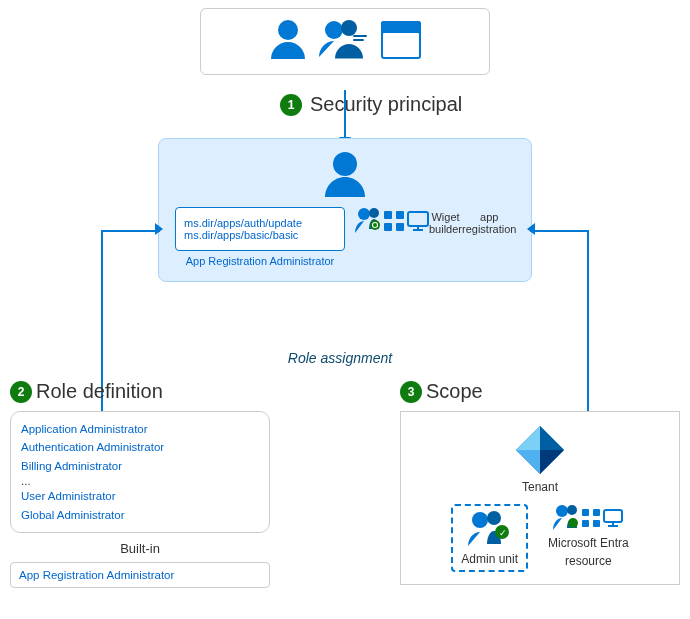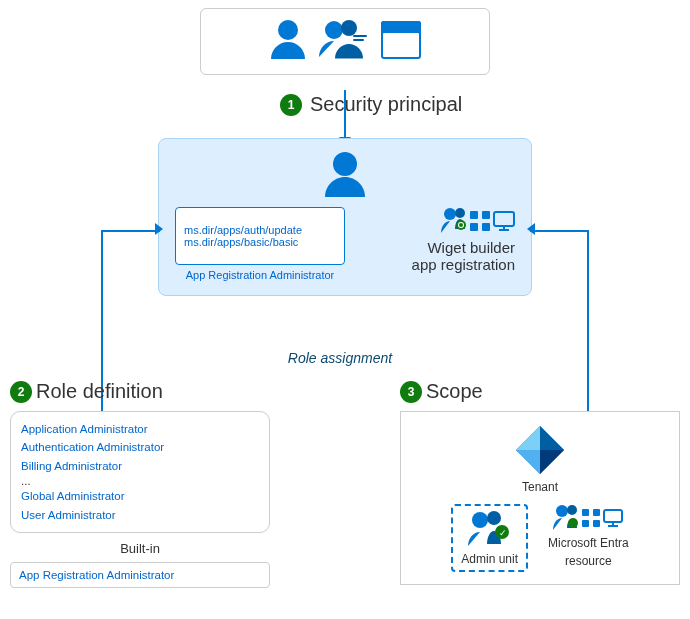--- a/index.html
+++ b/index.html
@@ -208,27 +208,27 @@
 
   <div style="display:flex; justify-content:center; margin-bottom:8px;">
     <svg width="44" height="48" viewBox="0 0 44 48" fill="#0078d4" xmlns="http://www.w3.org/2000/svg">
       <circle cx="22" cy="13" r="12"></circle>
       <path d="M2 46c0-11 8.9-20 20-20s20 9 20 20" fill="#0078d4"></path>
     </svg>
   </div>
 
   <div style="display:flex; align-items:flex-start; justify-content:space-between; gap:10px;">
     <div style="display:flex; flex-direction:column; align-items:flex-start;">
-      <div style="border:1.5px solid #0078d4; border-radius:4px; background:#fff; padding:16px 8px; font-size:11px; color:#0066cc; min-width:170px;">
+      <div style="border:1.5px solid #0078d4; border-radius:4px; background:#fff; padding:9px 8px; font-size:11px; color:#0066cc; min-width:170px;">
         <div>ms.dir/apps/auth/update</div>
         <div>ms.dir/apps/basic/basic</div>
       </div>
       <div style="font-size:11px; color:#0066cc; text-align:center; width:100%; margin-top:4px;">App Registration Administrator</div>
     </div>
-    <div style="display:flex; flex-direction:column; align-items:flex-end; font-size:15px; color:#333; text-align:center; min-width:90px;">
+    <div style="display:flex; flex-direction:row; align-items:center; font-size:11px; color:#333; text-align:center; min-width:90px;">
 
       <div style="display:flex; align-items:center; gap:2px; margin-bottom:4px;">
         <svg width="26" height="28" viewBox="0 0 26 28" fill="#0078d4" xmlns="http://www.w3.org/2000/svg">
           <circle cx="9" cy="7" r="6"></circle>
           <path d="M0 26c0-7 4-12 9-12"></path>
           <circle cx="19" cy="6" r="5" fill="#005fa3"></circle>
           <path d="M14 22c0-6 2.5-10 5-10s5 4 5 10z" fill="#005fa3"></path>
 
           <circle cx="20" cy="18" r="5" fill="#107c10"></circle>
           <circle cx="20" cy="18" r="3" fill="#fff"></circle>
@@ -276,22 +276,22 @@
   <div class="rd-step-label">
     <span class="step-circle">2</span>
     <span class="step-label">Role definition</span>
   </div>
 
   <div class="rd-inner-box">
     <div class="role-item">Application Administrator</div>
     <div class="role-item">Authentication Administrator</div>
     <div class="role-item">Billing Administrator</div>
     <div class="role-dots">...</div>
+    <div class="role-item">User Administrator</div>
     <div class="role-item">Global Administrator</div>
-    <div class="role-item">User Administrator</div>
   </div>
   <div class="rd-label">Built-in</div>
 
   <div class="rd-custom-box">
     <span>App Registration Administrator</span>
   </div>
 </div>
 
 <div class="scope-section">
   <div class="scope-step-label">

